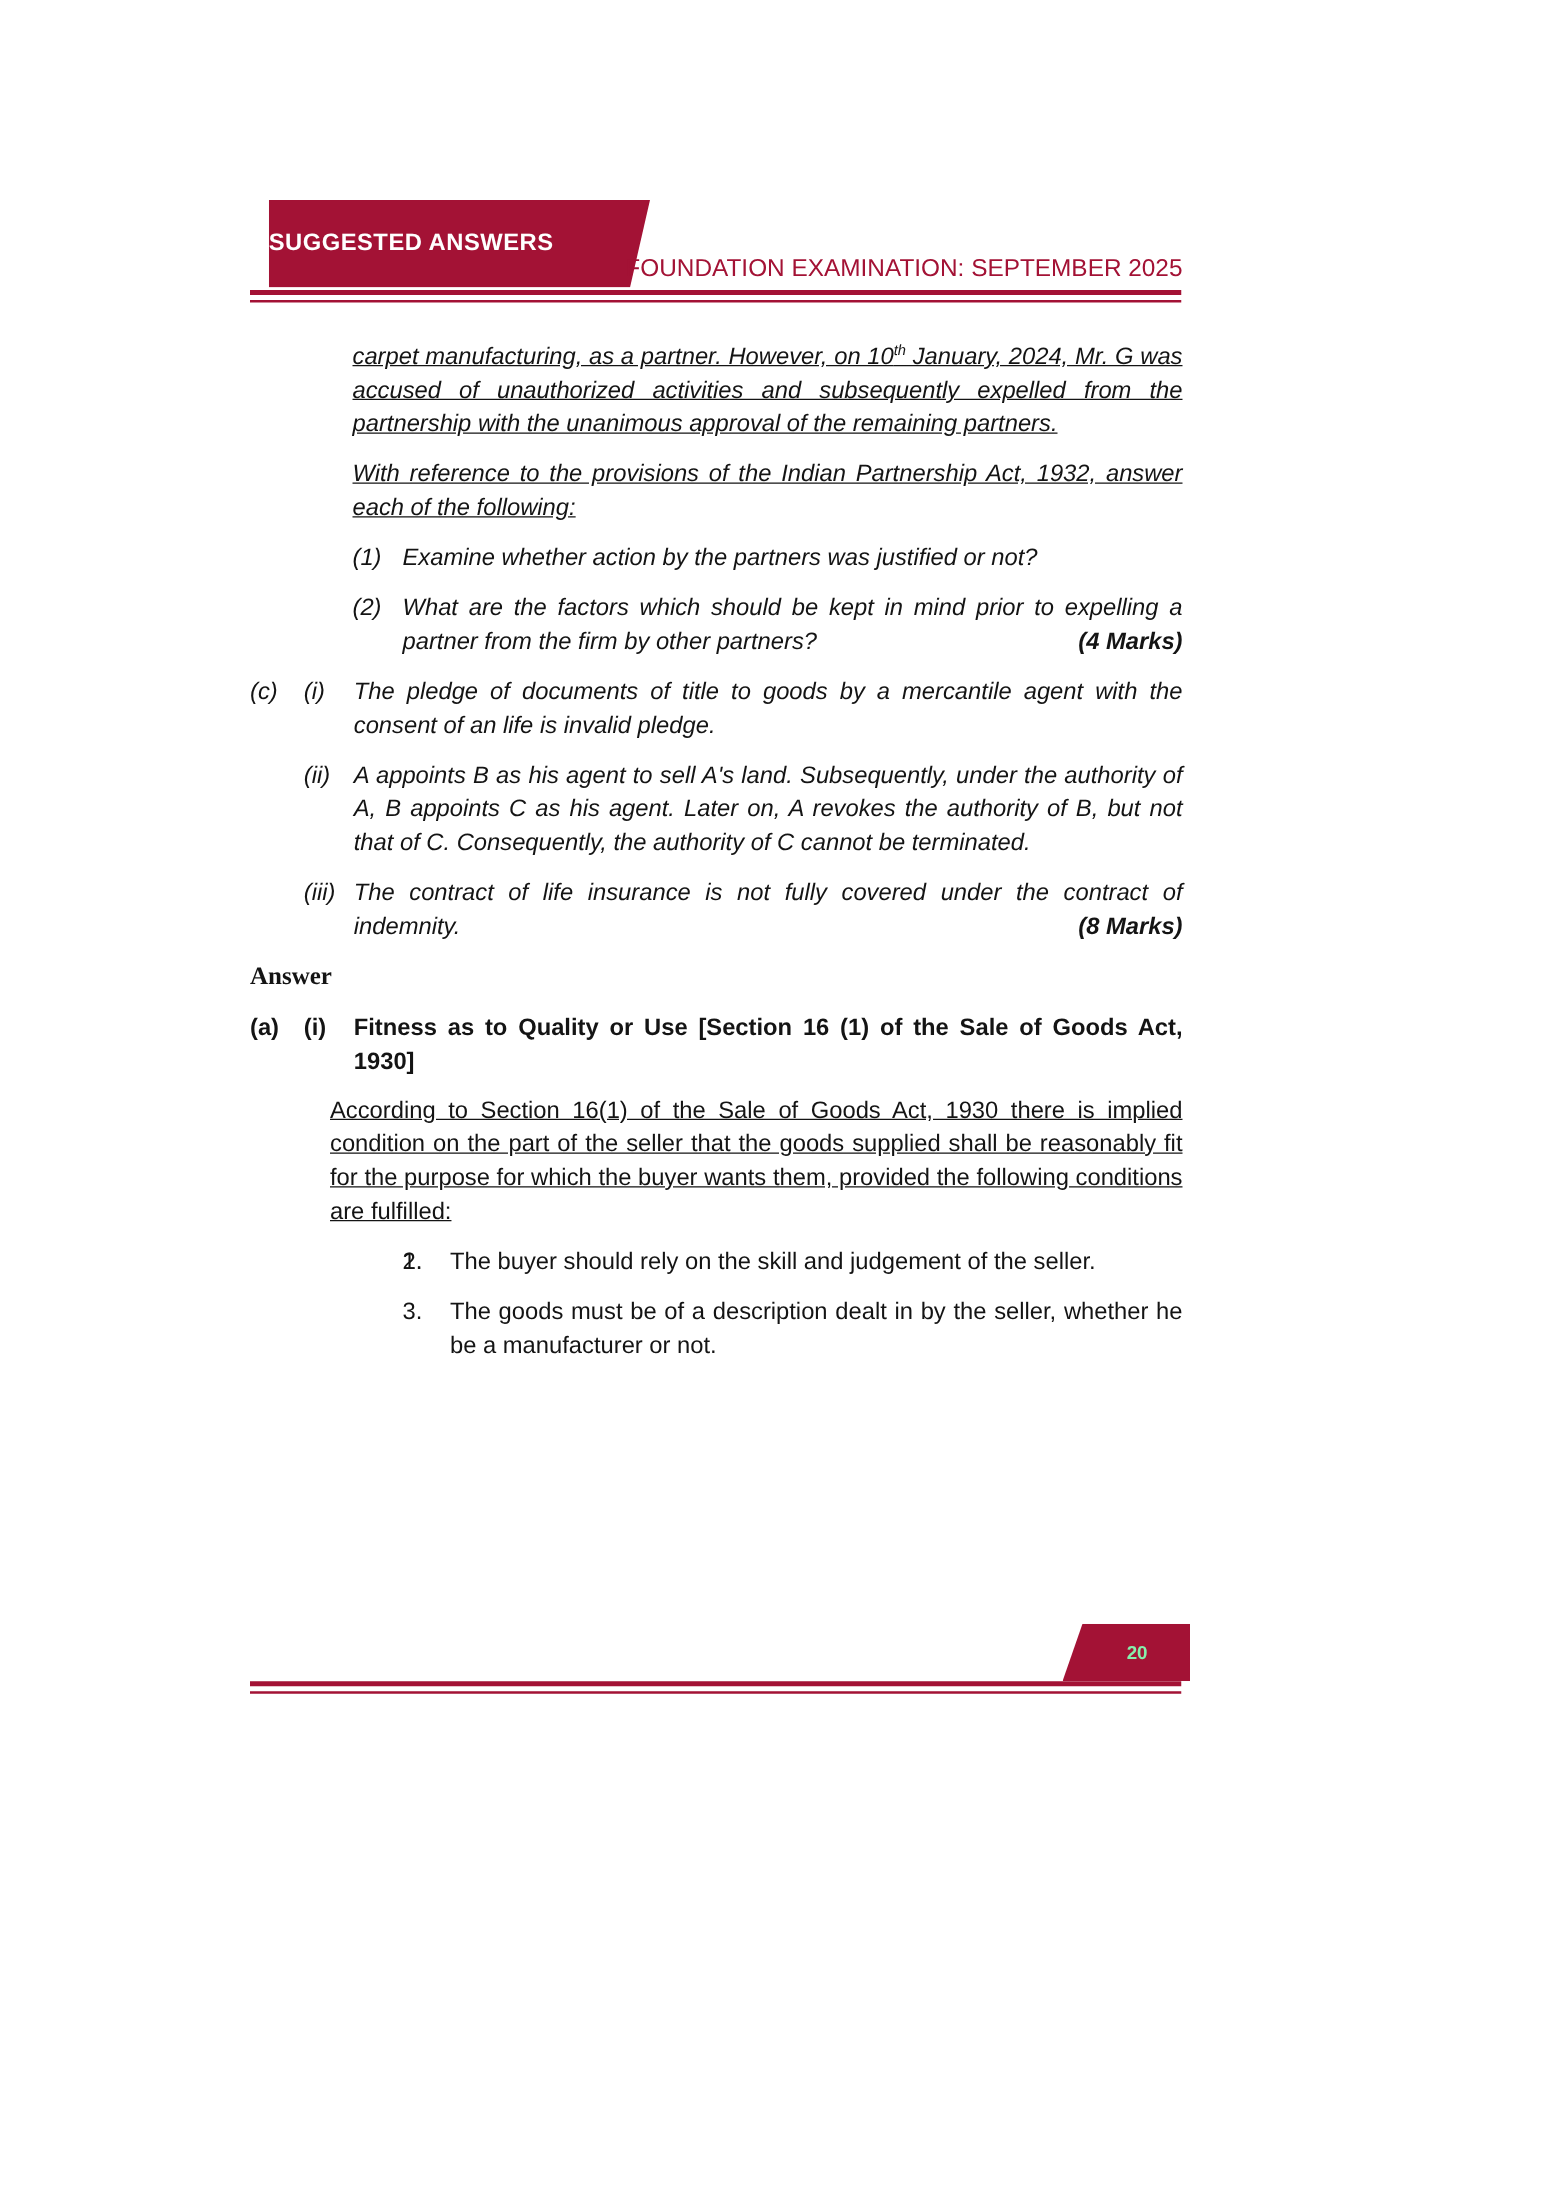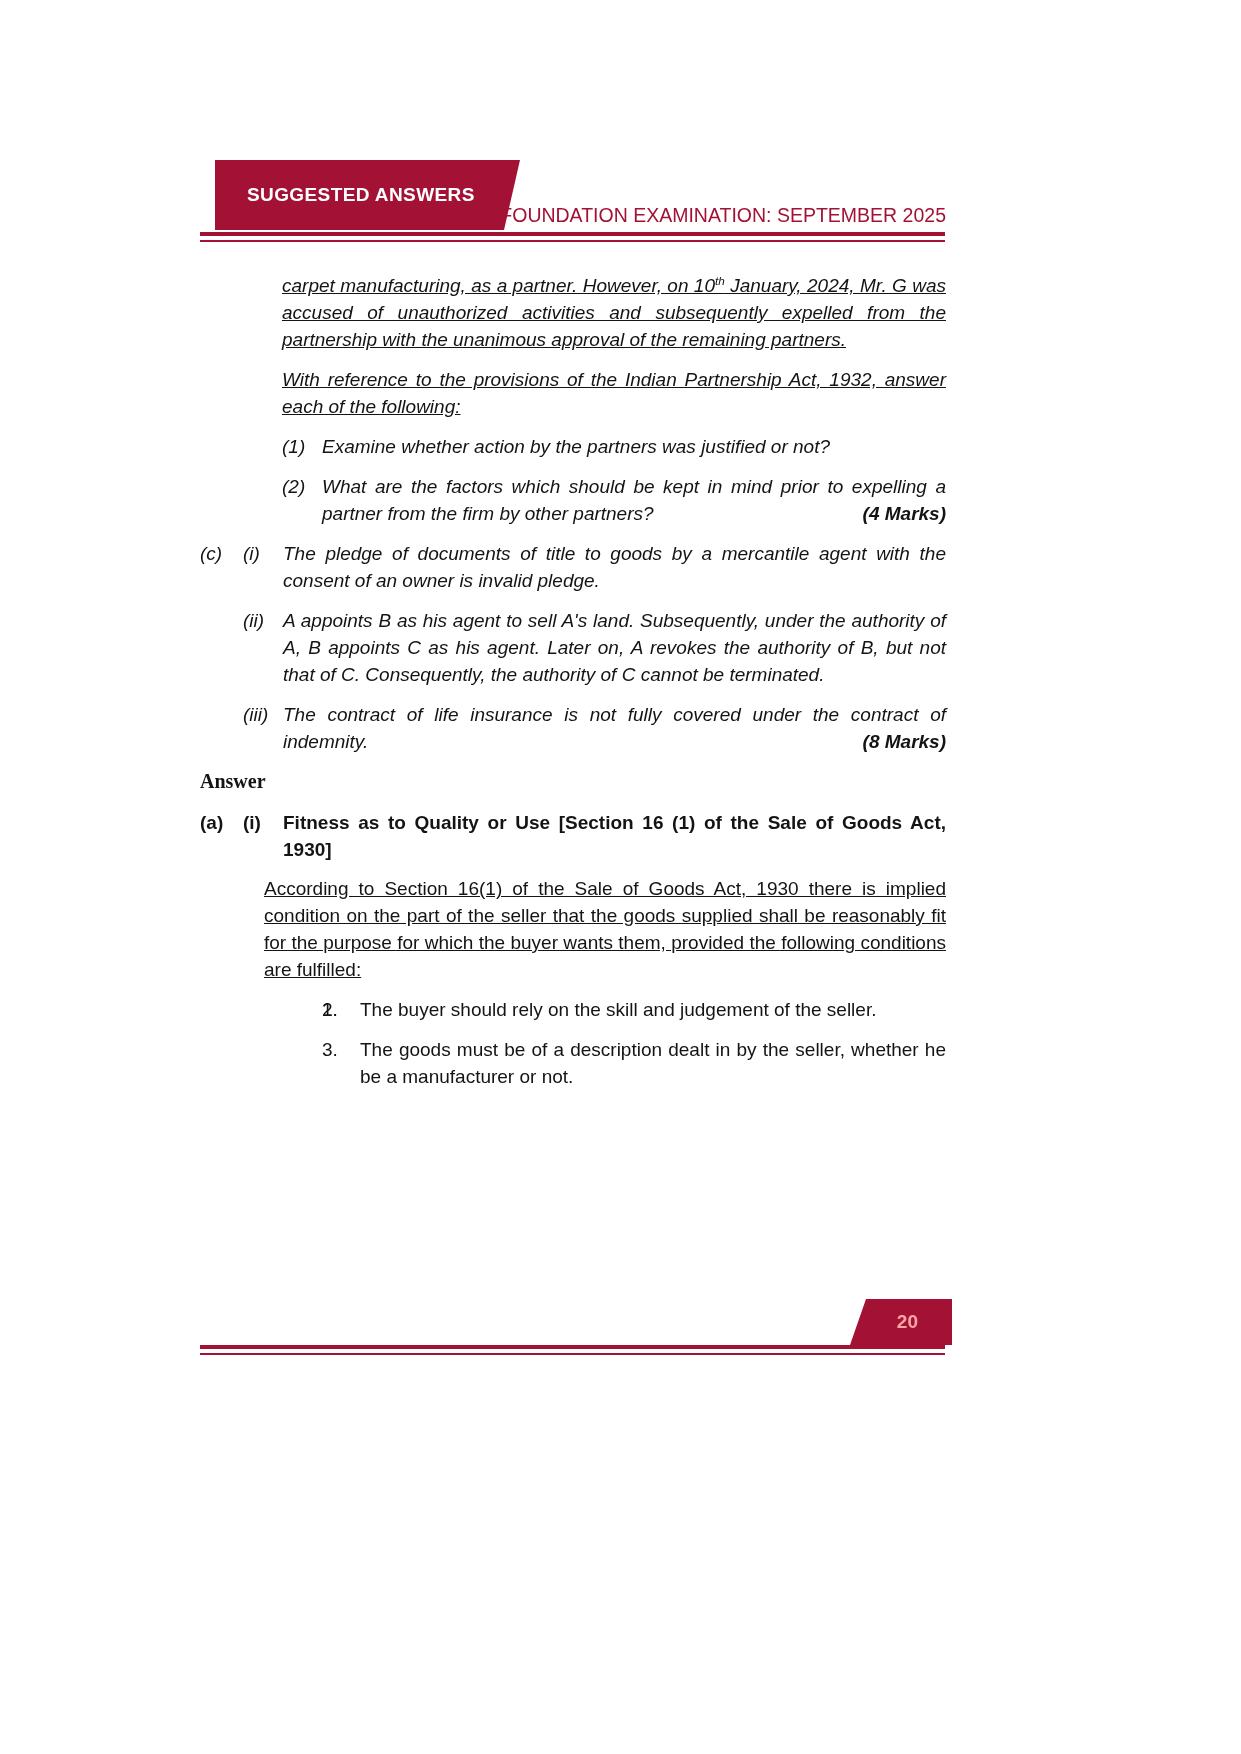--- a/index.html
+++ b/index.html
@@ -29,21 +29,20 @@
   .banner {
     position: absolute;
     left: 15px;
     top: 0;
     width: 305px;
     height: 70px;
     background: var(--accent);
     clip-path: polygon(0 0, 100% 0, calc(100% - 16px) 100%, 0 100%);
     display: flex;
     align-items: center;
-    padding-left: 32px;
   }
   .banner-text {
     color: #ffffff;
     font-weight: 700;
     font-size: 19px;
     letter-spacing: 0.4px;
   }
   .exam-title {
     position: absolute;
     right: 0;
@@ -116,23 +115,23 @@
     width: 102px;
     height: 46px;
     background: var(--accent);
     clip-path: polygon(16px 0, 100% 0, 100% 100%, 0 100%);
     display: flex;
     align-items: center;
     justify-content: flex-end;
     padding-right: 34px;
   }
   .page-badge span {
-    color: #fca5a5;
+    color: #86efac;
     font-weight: 700;
-    font-size: 19px;
+    font-size: 15px;
   }
 </style>
 </head>
 <body>
 
 <div class="page">
 
   <header class="header">
     <div class="banner">
       <span class="banner-text">SUGGESTED ANSWERS</span>
@@ -160,21 +159,21 @@
         <span>What are the factors which should be kept in mind prior to expelling a partner from the firm by other partners?</span>
         <span class="marks">(4 Marks)</span>
       </div>
 
       <div class="hang c-item para">
         <span class="lbl">(c)</span>
       </div>
 
       <div class="hang roman-item para">
         <span class="lbl">(i)</span>
-        <span>The pledge of documents of title to goods by a mercantile agent with the consent of an owner is invalid pledge.</span>
+        <span>The pledge of documents of title to goods by a mercantile agent with the consent of an life is invalid pledge.</span>
       </div>
 
       <div class="hang roman-item para">
         <span class="lbl">(ii)</span>
         <span>A appoints B as his agent to sell A's land. Subsequently, under the authority of A, B appoints C as his agent. Later on, A revokes the authority of B, but not that of C. Consequently, the authority of C cannot be terminated.</span>
       </div>
 
       <div class="hang roman-item para">
         <span class="lbl">(iii)</span>
         <span>The contract of life insurance is not fully covered under the contract of indemnity.</span>

